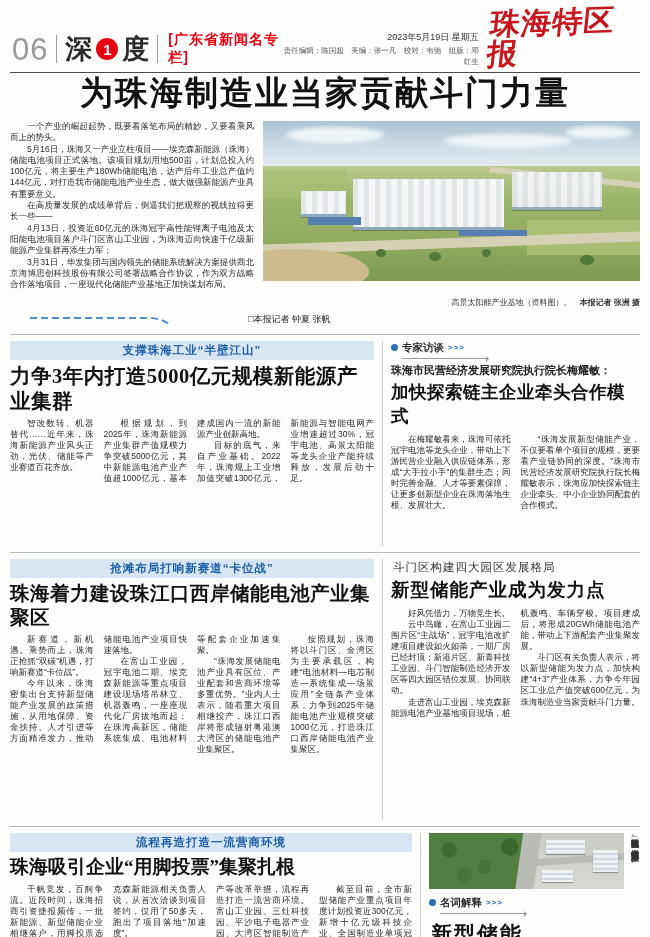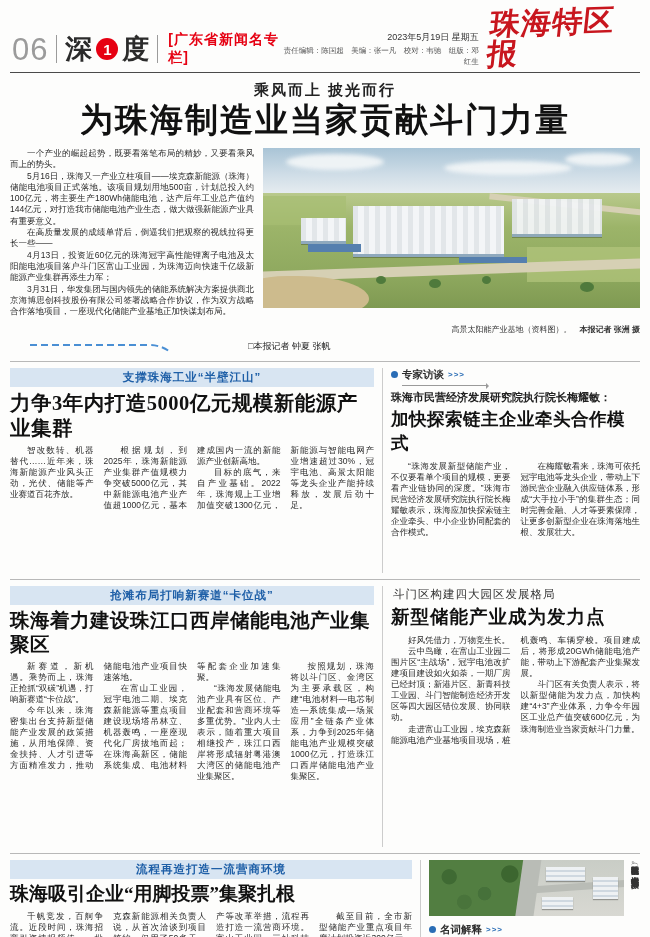--- a/index.html
+++ b/index.html
@@ -140,21 +140,20 @@
     <div class="mh-right">
       <div class="mh-meta">
         <div class="mh-date">2023年5月19日 星期五</div>
         <div class="mh-staff">责任编辑：陈国超　美编：张一凡　校对：韦驰　组版：邓红生</div>
       </div>
       <div class="paper-name">珠海特区报</div>
     </div>
   </div>
 
   <div>
-    <div class="lead-kicker">乘风而上 披光而行</div>
     <div class="lead-title">为珠海制造业当家贡献斗门力量</div>
     <div class="lead-content">
       <div class="lead-text">
           <p>一个产业的崛起起势，既要看落笔布局的精妙，又要看乘风而上的势头。</p>
           <p>5月16日，珠海又一产业立柱项目——埃克森新能源（珠海）储能电池项目正式落地。该项目规划用地500亩，计划总投入约100亿元，将主要生产180Wh储能电池，达产后年工业总产值约144亿元，对打造我市储能电池产业生态，做大做强新能源产业具有重要意义。</p>
           <p>在高质量发展的成绩单背后，倒逼我们把观察的视线拉得更长一些——</p>
           <p>4月13日，投资近60亿元的珠海冠宇高性能锂离子电池及太阳能电池项目落户斗门区富山工业园，为珠海迈向快速千亿级新能源产业集群再添生力军；</p>
           <p>3月31日，华发集团与国内领先的储能系统解决方案提供商北京海博思创科技股份有限公司签署战略合作协议，作为双方战略合作落地项目，一座现代化储能产业基地正加快谋划布局。</p>
         </div>
       <div class="lead-photo-wrap">
@@ -207,22 +206,22 @@
     <div class="col-right">
       <div class="tag">
         <span class="dot"></span>
         <span>专家访谈</span>
         <span class="arrows">&gt;&gt;&gt;</span>
       </div>
       <div class="tag-line"></div>
       <div class="interview-sub">珠海市民营经济发展研究院执行院长梅耀敏：</div>
       <div class="interview-title">加快探索链主企业牵头合作模式</div>
       <div class="body-cols cols2 h112">
+          <p>在梅耀敏看来，珠海可依托冠宇电池等龙头企业，带动上下游民营企业融入供应链体系，形成“大手拉小手”的集群生态；同时完善金融、人才等要素保障，让更多创新型企业在珠海落地生根、发展壮大。</p>
           <p>“珠海发展新型储能产业，不仅要看单个项目的规模，更要看产业链协同的深度。”珠海市民营经济发展研究院执行院长梅耀敏表示，珠海应加快探索链主企业牵头、中小企业协同配套的合作模式。</p>
-          <p>在梅耀敏看来，珠海可依托冠宇电池等龙头企业，带动上下游民营企业融入供应链体系，形成“大手拉小手”的集群生态；同时完善金融、人才等要素保障，让更多创新型企业在珠海落地生根、发展壮大。</p>
         </div>
     </div>
   </div>
 
   <div class="row">
     <div class="col-left">
       <div class="kicker-bar">抢滩布局打响新赛道“卡位战”</div>
       <div class="headline hl-b">珠海着力建设珠江口西岸储能电池产业集聚区</div>
       <div class="body-cols cols4 h186">
           <p>新赛道，新机遇。乘势而上，珠海正抢抓“双碳”机遇，打响新赛道“卡位战”。</p>

